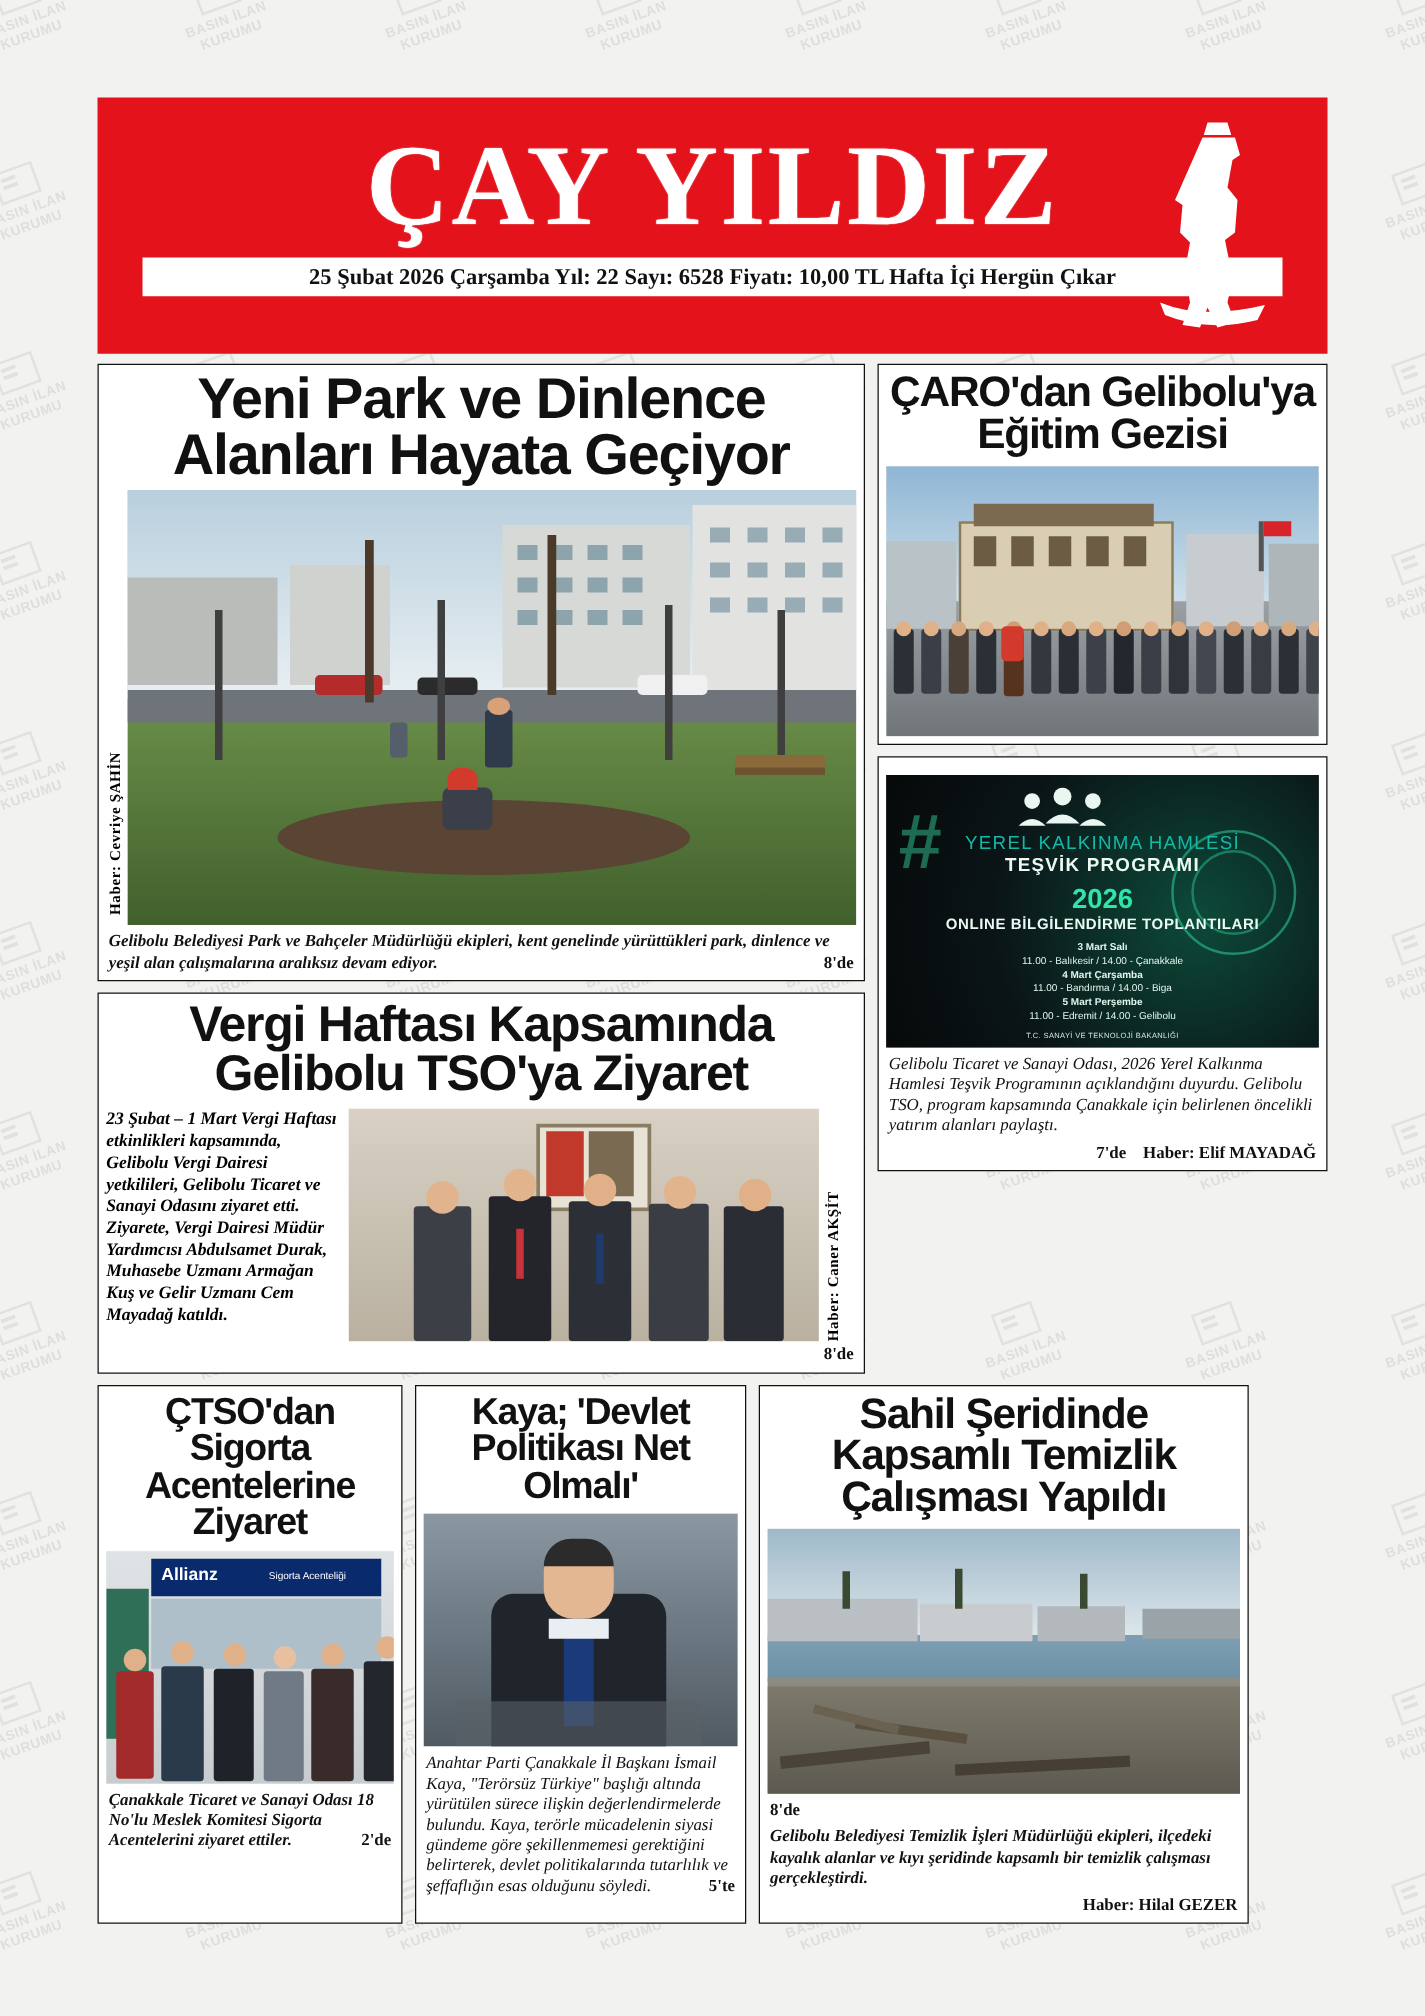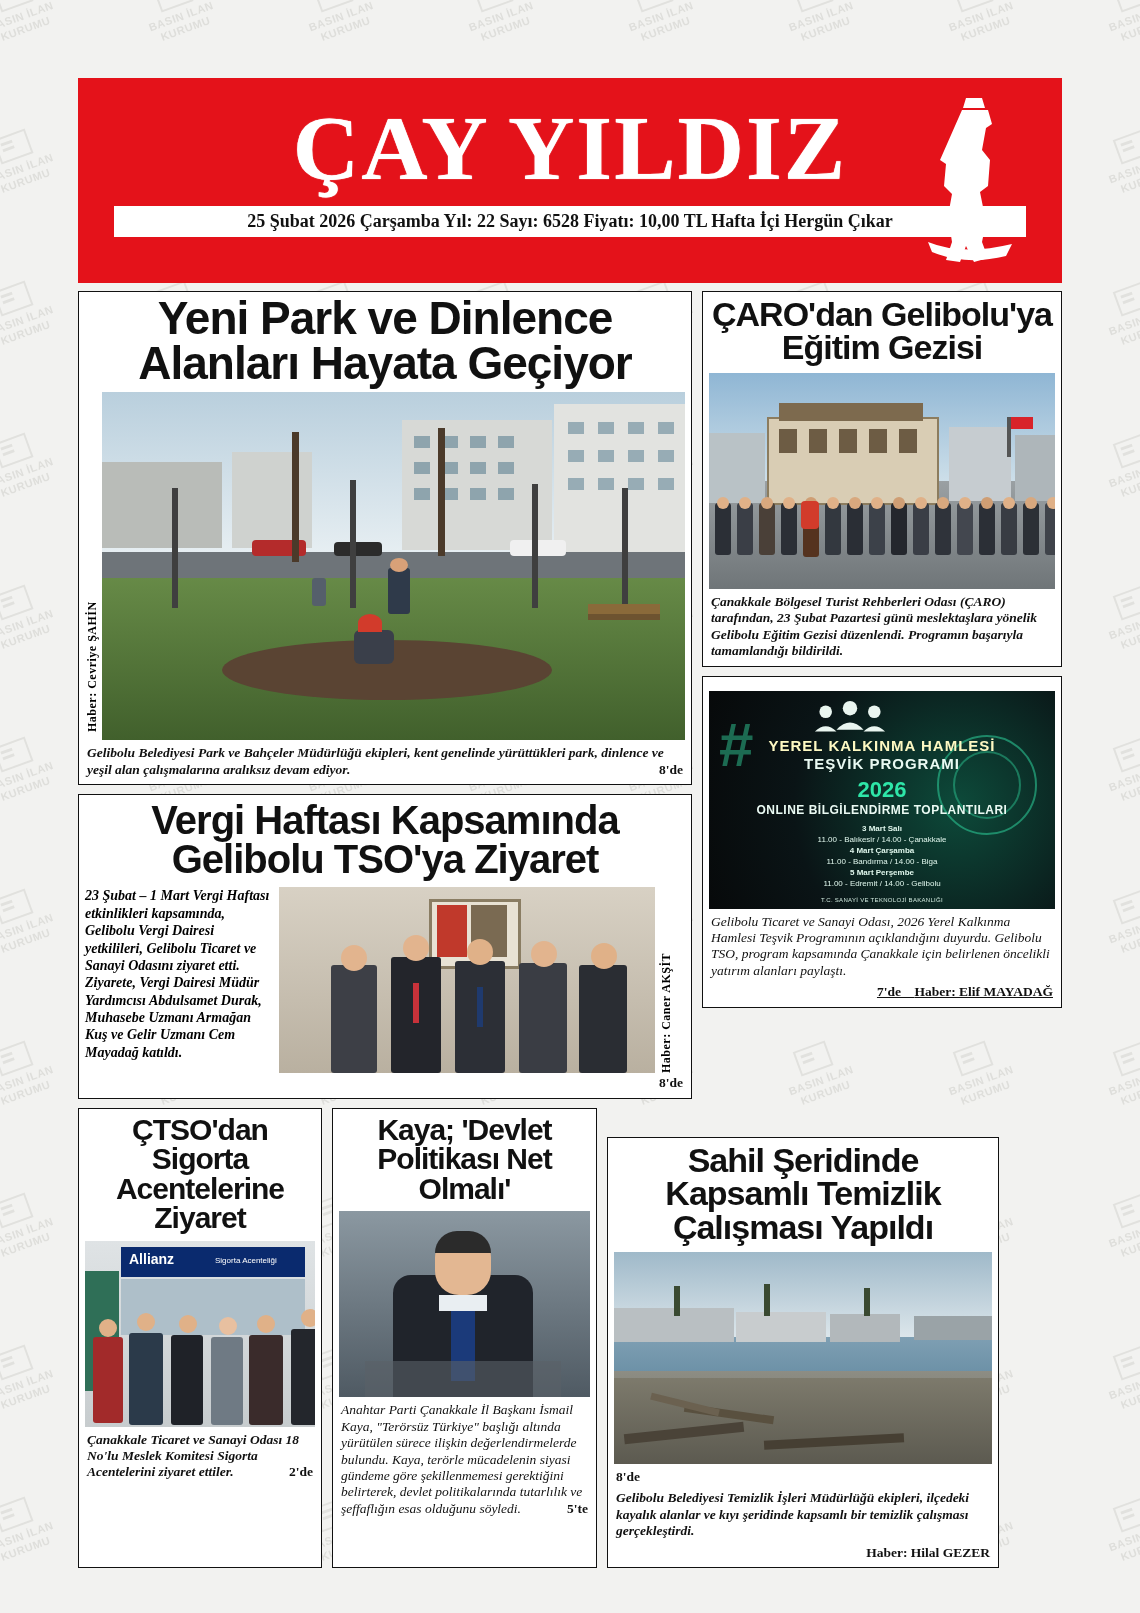--- a/index.html
+++ b/index.html
@@ -330,53 +330,52 @@
             <div class="bld" style="left:240px;top:54px;width:62px;height:74px;background:#c6ccd0;"></div>
             <div class="bld" style="left:306px;top:62px;width:44px;height:66px;background:#aeb6ba;"></div>
             <div class="bld" style="left:298px;top:44px;width:4px;height:40px;background:#555;"></div>
             <div class="bld" style="left:302px;top:44px;width:22px;height:12px;background:#d8232a;"></div>
             <div style="position:absolute;left:6px;top:124px;right:6px;height:60px;">
               <div class="person" style="left:0;top:6px;width:16px;height:52px;background:#2b2f36;box-shadow:22px 0 #3a3e46,44px 0 #4a4038,66px 0 #2b2f36,88px 2px #55331f,110px 0 #33383f,132px 0 #2a2e35,154px 0 #3c4149,176px 0 #24272d,198px 0 #3a3e46,220px 0 #2f333a,242px 0 #43474f,264px 0 #2b2f36,286px 0 #383c43,308px 0 #2c3036,330px 0 #3f434a"></div>
               <div class="person" style="left:2px;top:0px;width:12px;height:12px;background:#e0b188;border-radius:50%;box-shadow:22px 0 #e0b188,44px 0 #d8a87e,66px 0 #e0b188,88px 0 #cf9e74,110px 0 #e0b188,132px 0 #d8a87e,154px 0 #e0b188,176px 0 #cf9e74,198px 0 #e0b188,220px 0 #d8a87e,242px 0 #e0b188,264px 0 #cf9e74,286px 0 #e0b188,308px 0 #d8a87e,330px 0 #e0b188"></div>
               <div class="person" style="left:86px;top:4px;width:18px;height:28px;background:#d23b2b;border-radius:4px;"></div>
             </div>
           </div>
-          <div class="cap">Çanakkale Bölgesel Turist Rehberleri Odası (ÇARO) tarafından, 23 Şubat Pazartesi günü meslektaşlara yönelik Gelibolu Eğitim Gezisi düzenlendi. Programın başarıyla tamamlandığı bildirildi.</div>
         </div>
 
         <div class="box">
           <div class="photo" style="width:100%;height:218px;margin-top:8px;background:#0c1012;">
             <div style="position:absolute;inset:0;background:radial-gradient(circle at 72% 52%, #0d4a3a 0%, #0a1416 60%, #07090a 100%);"></div>
             <div style="position:absolute;left:10px;top:18px;font-size:62px;color:#1c6b52;font-weight:700;font-family:'Liberation Sans',sans-serif;">#</div>
             <div style="position:absolute;right:18px;top:44px;width:96px;height:96px;border-radius:50%;border:2px solid #2ecf9a;opacity:.55;"></div>
             <div style="position:absolute;right:34px;top:60px;width:64px;height:64px;border-radius:50%;border:2px solid #2ecf9a;opacity:.45;"></div>
             <div style="position:absolute;left:96px;top:10px;width:44px;height:26px;">
               <svg viewBox="0 0 90 40" width="90" height="36">
                 <circle cx="18" cy="12" r="7" fill="#eaf6f0"></circle>
                   <circle cx="45" cy="8" r="8" fill="#eaf6f0"></circle>
                   <circle cx="72" cy="12" r="7" fill="#eaf6f0"></circle>
                 <path d="M6 34 q12-12 24 0 z M30 32 q15-16 30 0 z M60 34 q12-12 24 0 z" fill="#eaf6f0"></path>
               </svg>
             </div>
-            <div style="position:absolute;left:0;right:0;top:46px;text-align:center;color:#fef9c3;font-family:'Liberation Sans',sans-serif;font-weight:700;font-size:15px;letter-spacing:1px;">YEREL KALKINMA HAMLESİ</div>
+            <div style="position:absolute;left:0;right:0;top:46px;text-align:center;color:#14b8a6;font-family:'Liberation Sans',sans-serif;font-weight:400;font-size:15px;letter-spacing:1px;">YEREL KALKINMA HAMLESİ</div>
             <div style="position:absolute;left:0;right:0;top:64px;text-align:center;color:#eafaf3;font-family:'Liberation Sans',sans-serif;font-weight:700;font-size:15px;letter-spacing:1px;">TEŞVİK PROGRAMI</div>
             <div style="position:absolute;left:0;right:0;top:86px;text-align:center;color:#2ee6a8;font-family:'Liberation Sans',sans-serif;font-weight:700;font-size:22px;">2026</div>
             <div style="position:absolute;left:0;right:0;top:112px;text-align:center;color:#eafaf3;font-family:'Liberation Sans',sans-serif;font-weight:700;font-size:12px;letter-spacing:.5px;">ONLINE BİLGİLENDİRME TOPLANTILARI</div>
             <div style="position:absolute;left:0;right:0;top:132px;text-align:center;color:#dff6ec;font-family:'Liberation Sans',sans-serif;font-size:8px;line-height:11px;">
               <div><b>3 Mart Salı</b></div>
               <div>11.00 - Balıkesir / 14.00 - Çanakkale</div>
               <div><b>4 Mart Çarşamba</b></div>
               <div>11.00 - Bandırma / 14.00 - Biga</div>
               <div><b>5 Mart Perşembe</b></div>
               <div>11.00 - Edremit / 14.00 - Gelibolu</div>
             </div>
             <div style="position:absolute;left:0;right:0;bottom:6px;text-align:center;color:#cfe8dd;font-family:'Liberation Sans',sans-serif;font-size:6px;letter-spacing:.3px;">T.C. SANAYİ VE TEKNOLOJİ BAKANLIĞI</div>
           </div>
           <div class="cap cap-plain">Gelibolu Ticaret ve Sanayi Odası, 2026 Yerel Kalkınma Hamlesi Teşvik Programının açıklandığını duyurdu. Gelibolu TSO, program kapsamında Çanakkale için belirlenen öncelikli yatırım alanları paylaştı.</div>
-          <div class="cap" style="text-align:right;text-decoration:underline;">
+          <div class="cap" style="text-align:right;">
             <span class="pg">7'de</span>
             &nbsp;&nbsp;
             <span class="pg">Haber: Elif MAYADAĞ</span>
           </div>
         </div>
       </div>
     </div>
 
     <div class="row">
 
@@ -418,21 +417,21 @@
           <div class="bld" style="left:112px;top:92px;width:24px;height:78px;background:#1b3a7a;"></div>
           <div class="bld" style="left:100px;top:84px;width:48px;height:16px;background:#e9eef2;transform:rotate(0deg);"></div>
           <div class="bld" style="left:26px;top:150px;width:196px;height:36px;background:#5a6168;opacity:.6;"></div>
         </div>
         <div class="cap cap-plain">
           <span>Anahtar Parti Çanakkale İl Başkanı İsmail Kaya, "Terörsüz Türkiye" başlığı altında yürütülen sürece ilişkin değerlendirmelerde bulundu. Kaya, terörle mücadelenin siyasi gündeme göre şekillenmemesi gerektiğini belirterek, devlet politikalarında tutarlılık ve şeffaflığın esas olduğunu söyledi.</span>
           <span class="pg" style="float:right;">5'te</span>
         </div>
       </div>
 
-      <div class="box" style="width:392px;margin-top:29px;">
+      <div class="box" style="width:392px;">
         <h2 class="hl hl-md">Sahil Şeridinde Kapsamlı Temizlik Çalışması Yapıldı</h2>
         <div class="photo" style="width:100%;height:212px;margin-top:8px;">
           <div class="sky" style="height:40%;background:linear-gradient(#9fb9c9,#dce6eb);"></div>
           <div style="position:absolute;left:0;right:0;top:40%;height:18%;background:linear-gradient(#7e9fb3,#6b90a6);"></div>
           <div class="ground" style="height:44%;background:linear-gradient(#8d8d84,#6a6a60);"></div>
           <div class="bld" style="left:0px;top:56px;width:120px;height:34px;background:#b9bfc2;"></div>
           <div class="bld" style="left:122px;top:60px;width:90px;height:30px;background:#c8ccce;"></div>
           <div class="bld" style="left:216px;top:62px;width:70px;height:28px;background:#b2b8bb;"></div>
           <div class="tree" style="left:60px;top:34px;height:30px;width:6px;background:#3a4a32;"></div>
           <div class="tree" style="left:150px;top:32px;height:32px;width:6px;background:#3a4a32;"></div>

